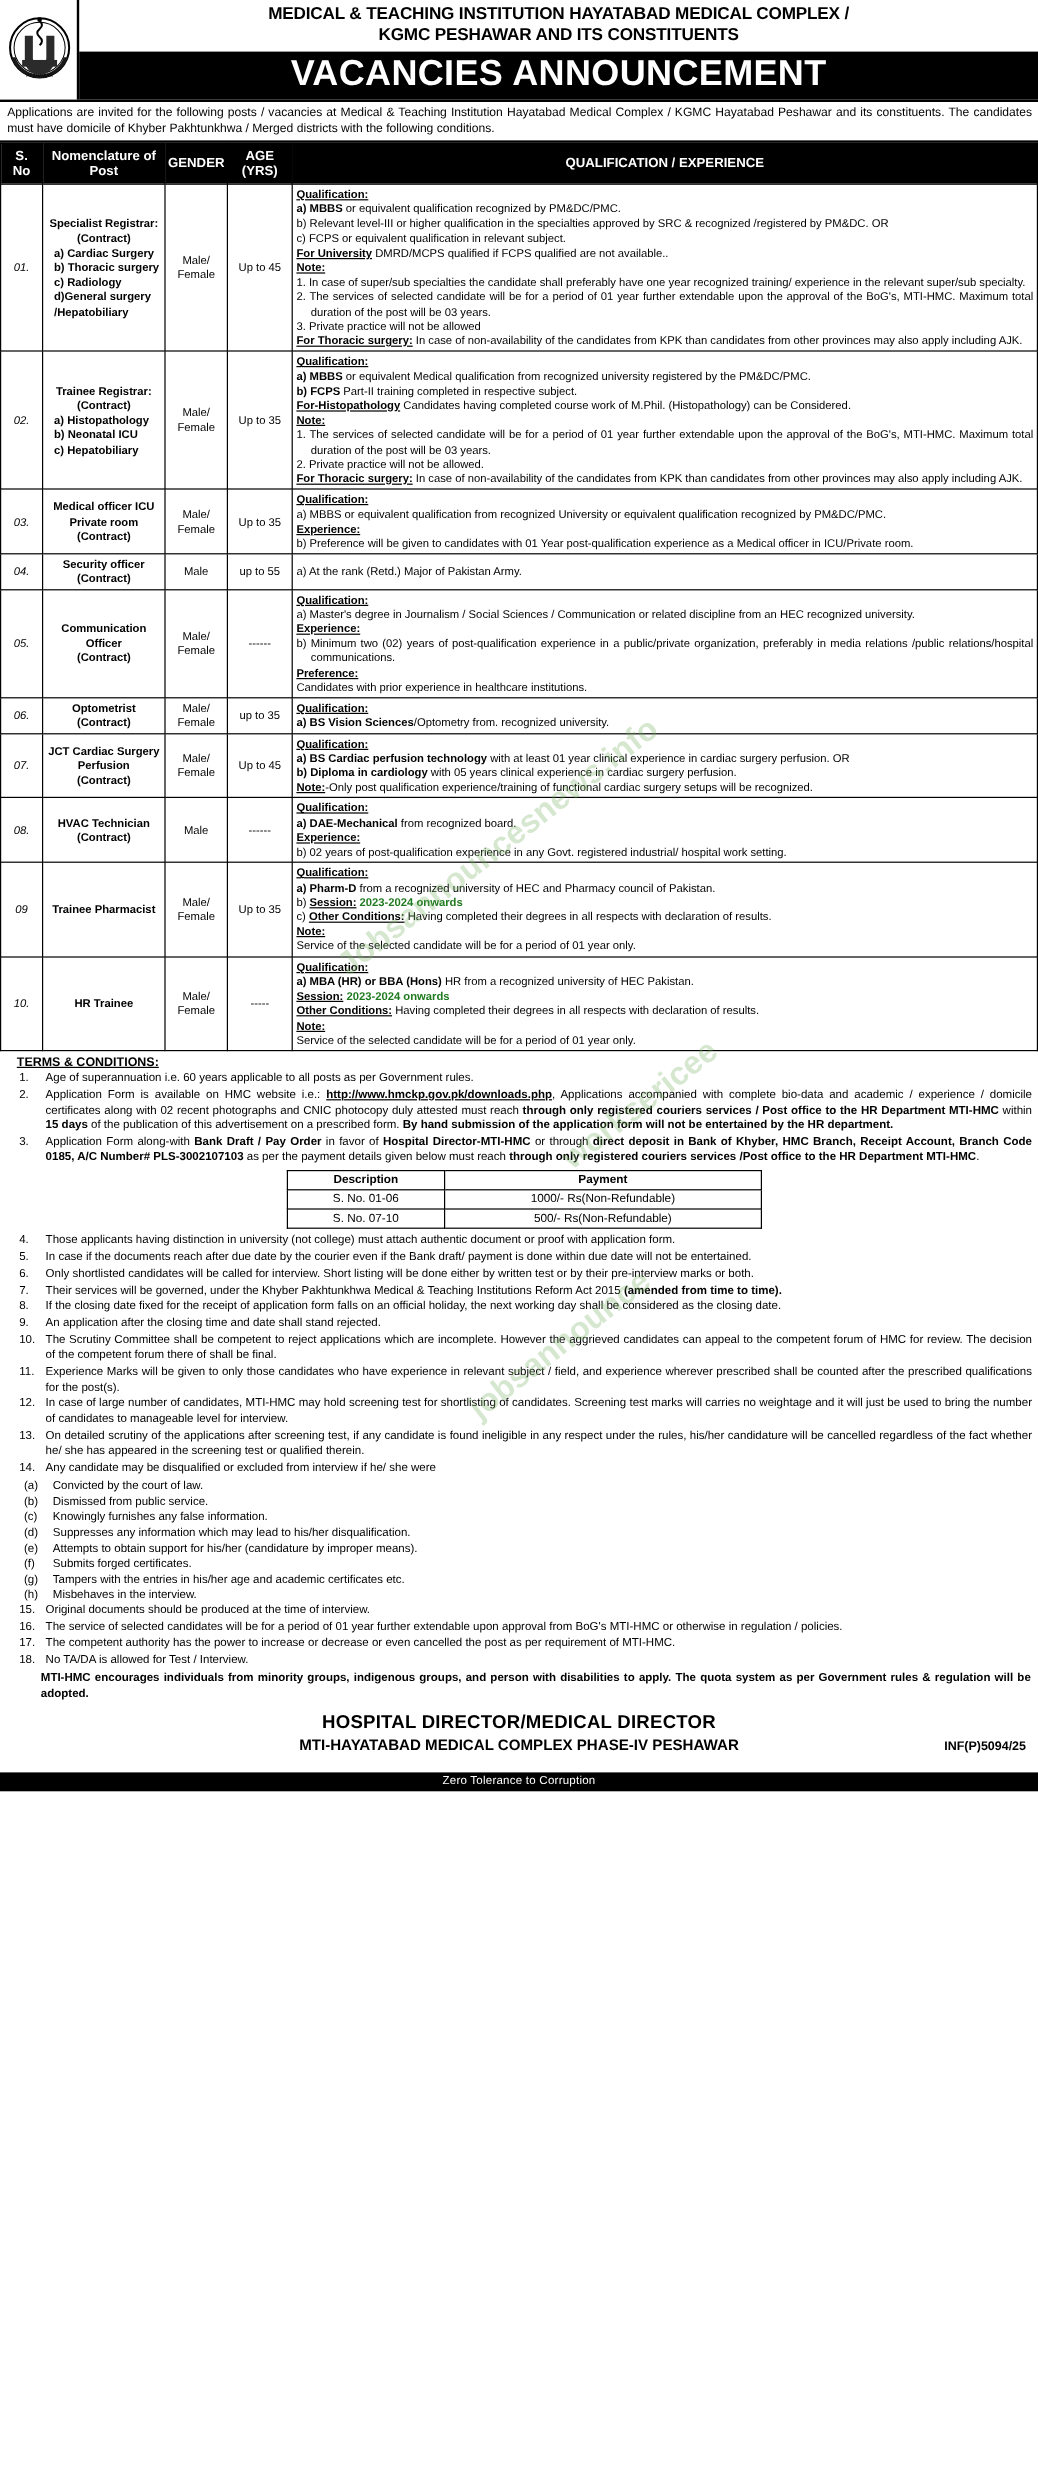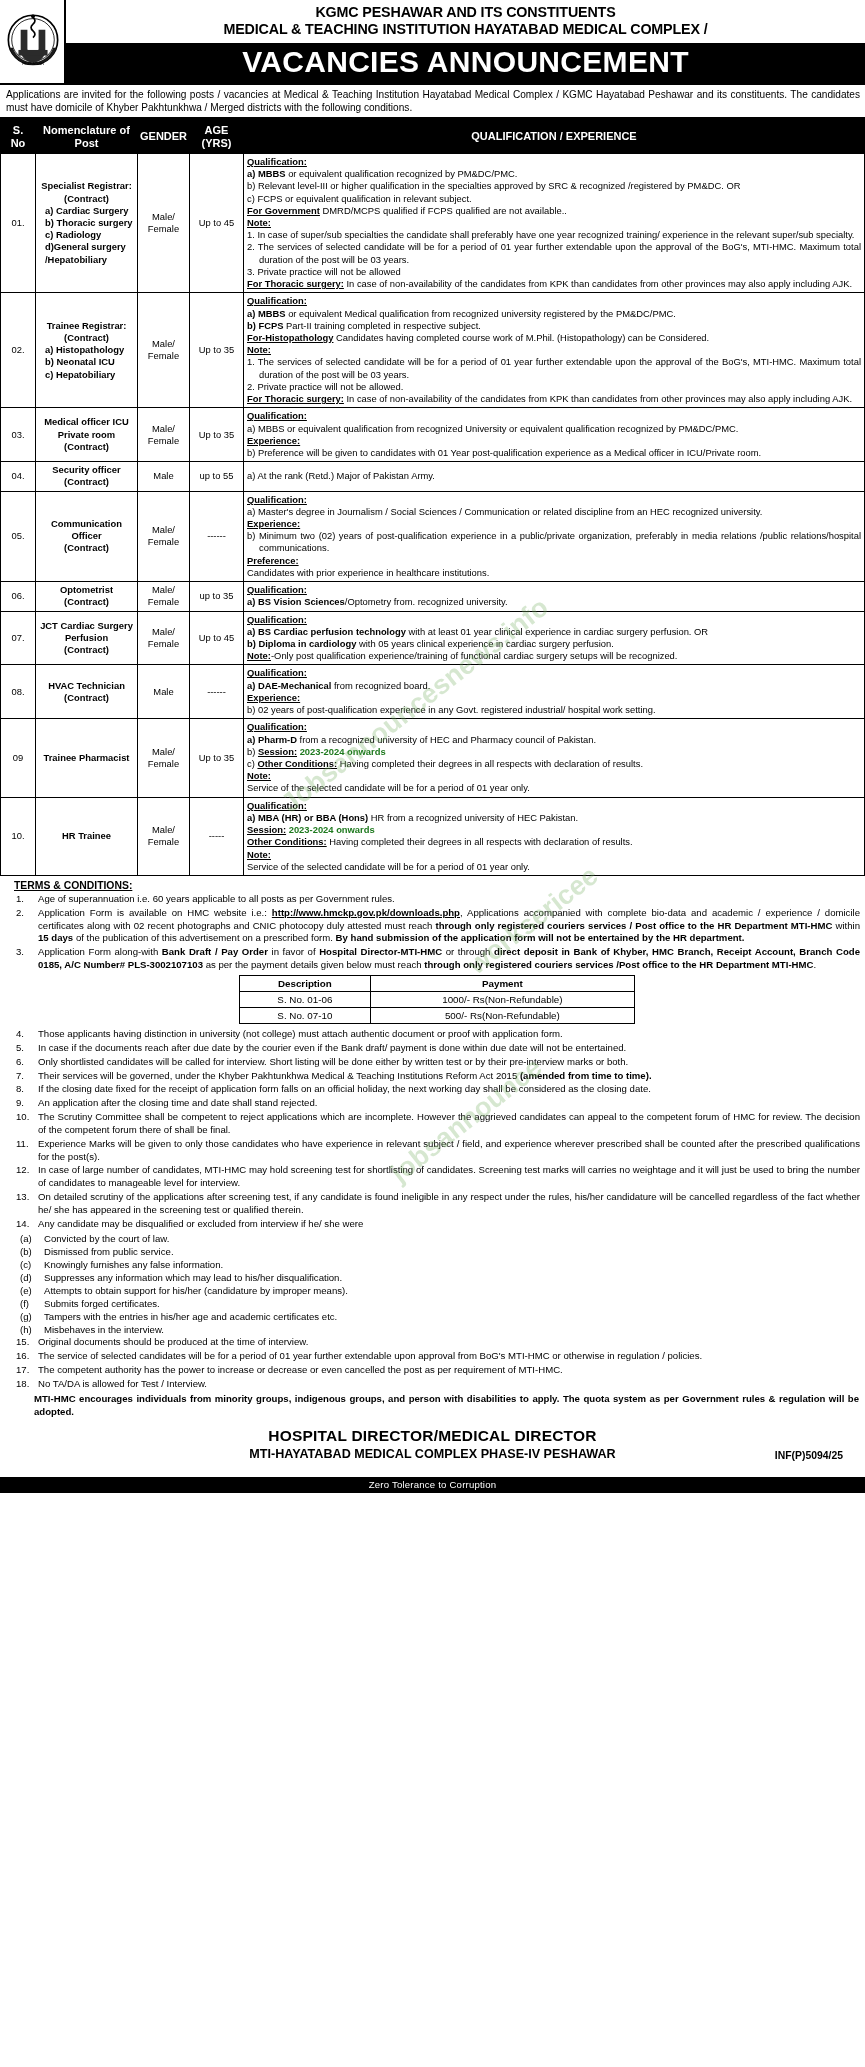--- a/index.html
+++ b/index.html
@@ -18,21 +18,21 @@
            letter-spacing:.3px;line-height:1.06;padding:3px 0 5px;}
   .intro{font-size:10.1px;line-height:1.32;padding:3px 5px 3px 6px;border-bottom:2px solid #000;
          text-align:justify;}
 
   
   table.vt{width:100%;border-collapse:collapse;table-layout:fixed;}
   table.vt th{background:#000;color:#fff;font-size:11px;font-weight:bold;padding:4px 2px;
               border:1px solid #000;text-align:center;line-height:1.12;}
   table.vt td{border:1px solid #000;vertical-align:middle;font-size:9.4px;line-height:1.3;
               padding:2px 3px;}
-  td.c-sno{width:30px;text-align:center;font-size:9.6px;}
+  td.c-sno{width:30px;text-align:center;font-size:9.6px;font-style:italic;}
   td.c-post{width:97px;text-align:center;font-weight:bold;font-size:9.6px;line-height:1.33;}
   td.c-gender{width:47px;text-align:center;font-size:9.6px;}
   td.c-age{width:49px;text-align:center;font-size:9.6px;}
   td.c-qual{vertical-align:top;padding:2px 4px 3px 4px;}
   .post-sub{font-weight:bold;text-align:left;display:block;padding-left:6px;}
   .q-line{display:block;text-align:justify;}
   .q-line.ind{padding-left:12px;text-indent:-12px;}
   .u{text-decoration:underline;font-weight:bold;}
   .b{font-weight:bold;}
   .grn{color:#1f7a1f;font-weight:bold;}
@@ -54,21 +54,21 @@
   table.pay td{border:1px solid #000;font-size:9.8px;text-align:center;padding:2px 4px;}
   table.pay td.h{font-weight:bold;}
 
   .quota{font-size:9.6px;line-height:1.34;padding:2px 6px 2px 34px;text-align:justify;font-weight:bold;}
 
   
   .foot{text-align:center;padding:6px 0 0 0;}
   .f1{font-size:15.5px;font-weight:bold;letter-spacing:.2px;}
   .f2{font-size:12.6px;font-weight:bold;margin-top:1px;}
   .f3{font-size:12.6px;font-weight:bold;margin-top:2px;position:relative;}
-  .inf{position:absolute;right:22px;bottom:0px;font-size:10.4px;font-weight:bold;}
+  .inf{position:absolute;right:10px;bottom:0px;font-size:10.4px;font-weight:bold;}
   .zero{background:#000;color:#fff;text-align:center;font-size:9.6px;padding:2px 0 3px;
         margin-top:16px;letter-spacing:.2px;}
 
   .wm{position:absolute;pointer-events:none;color:rgba(120,175,100,.30);font-weight:bold;
       transform:rotate(-38deg);white-space:nowrap;font-size:27px;}
   .wm1{left:250px;top:690px;}
   .wm2{left:455px;top:905px;}
   .wm3{left:375px;top:1105px;}
 </style>
 </head>
@@ -84,22 +84,22 @@
         <path d="M28 30 h12 v34 a10 10 0 0 0 20 0 V30 h12 v36 a22 22 0 0 1 -44 0 Z" fill="#2b2b2b"></path>
         <rect x="24" y="66" width="52" height="10" fill="#2b2b2b"></rect>
         <path d="M50 8 q7 6 0 12 q-7 6 0 12 q7 6 0 12" stroke="#000" stroke-width="3" fill="none"></path>
         <circle cx="50" cy="6" r="3.5" fill="#000"></circle>
         <path d="M8 62 a44 44 0 0 0 84 0 l-6 0 a38 38 0 0 1 -72 0 Z" fill="#1a1a1a"></path>
         <text x="50" y="92" font-size="7" text-anchor="middle" fill="#000" font-family="Liberation Sans, sans-serif">PESHAWAR</text>
       </svg>
     </div>
     <div class="hdr-right">
       <div class="org">
+        <div>MEDICAL &amp; TEACHING INSTITUTION HAYATABAD MEDICAL COMPLEX /</div>
         <div>KGMC PESHAWAR AND ITS CONSTITUENTS</div>
-        <div>MEDICAL &amp; TEACHING INSTITUTION HAYATABAD MEDICAL COMPLEX /</div>
       </div>
       <div class="vac-bar">VACANCIES ANNOUNCEMENT</div>
     </div>
   </div>
 
   <div class="intro">Applications are invited for the following posts / vacancies at Medical &amp; Teaching Institution Hayatabad Medical Complex / KGMC Hayatabad Peshawar and its constituents. The candidates must have domicile of Khyber Pakhtunkhwa / Merged districts with the following conditions.</div>
 
   <table class="vt">
     <thead>
       <tr>
@@ -120,21 +120,21 @@
             <span class="post-sub">c) Radiology</span>
             <span class="post-sub">d)General surgery /Hepatobiliary</span>
           </td>
           <td class="c-gender">Male/<br>Female</td>
           <td class="c-age">Up to 45</td>
           <td class="c-qual">
             <span class="q-line"><span class="u">Qualification:</span></span>
             <span class="q-line ind"><span class="b">a) MBBS</span> or equivalent qualification recognized by PM&amp;DC/PMC.</span>
             <span class="q-line ind">b) Relevant level-III or higher qualification in the specialties approved by SRC &amp; recognized /registered by PM&amp;DC. OR</span>
             <span class="q-line ind">c)  FCPS or equivalent qualification in relevant subject.</span>
-            <span class="q-line ind"><span class="u">For Government</span> DMRD/MCPS qualified if FCPS qualified are not available..</span>
+            <span class="q-line ind"><span class="u">For University</span> DMRD/MCPS qualified if FCPS qualified are not available..</span>
             <span class="q-line"><span class="u">Note:</span></span>
             <span class="q-line ind">1. In case of super/sub specialties the candidate shall preferably have one year recognized training/ experience in the relevant super/sub specialty.</span>
             <span class="q-line ind">2. The services of selected candidate will be for a period of 01 year further extendable upon the approval of the BoG's, MTI-HMC. Maximum total duration of the post will be 03 years.</span>
             <span class="q-line ind">3. Private practice will not be allowed</span>
             <span class="q-line ind"><span class="u">For Thoracic surgery:</span> In case of non-availability of the candidates from KPK than candidates from other provinces may also apply including AJK.</span>
           </td>
         </tr>
         <tr>
           <td class="c-sno">02.</td>
           <td class="c-post">

